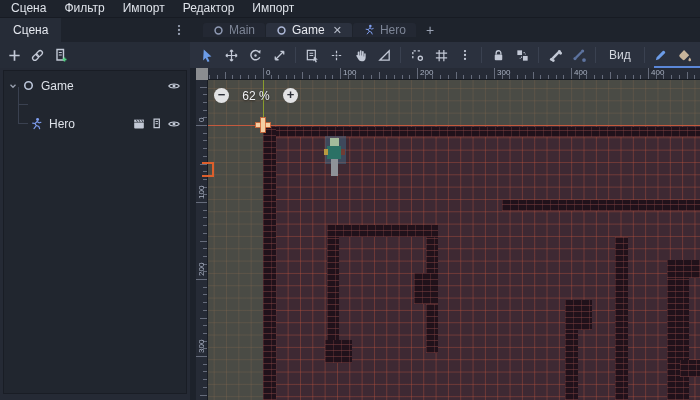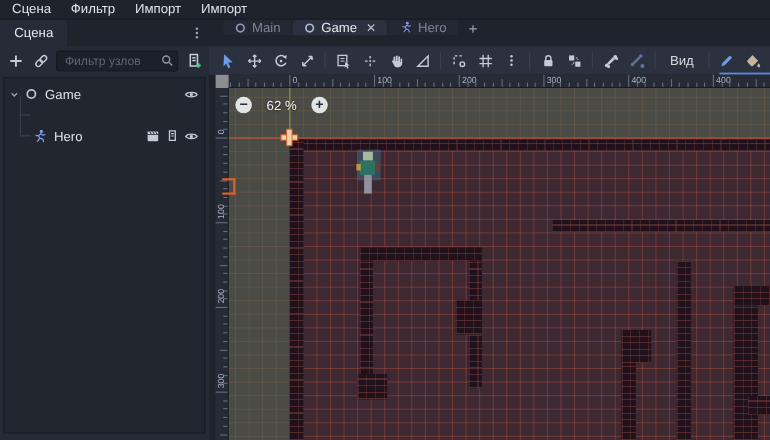--- a/index.html
+++ b/index.html
@@ -29,21 +29,21 @@
   .tree-row { position:absolute; left:0; right:0; height:19px; display:flex; align-items:center; }
   .row-hl { position:absolute; left:22px; right:24px; top:0; height:19px; background:#3d4354; border-radius:1px; }
   .tree-chevron { width:12px; margin-left:4px; color:#9aa1b0; z-index:1; }
   .node-ic { width:16px; height:16px; margin-right:5px; display:flex; align-items:center; justify-content:center; z-index:1; flex:0 0 auto;}
   .tree-label { font-size:12px; color:#dde1e8; z-index:1; }
   .row-btns { margin-left:auto; display:flex; align-items:center; gap:4px; padding-right:5px; z-index:1; color:#c3c9d6; }
   .guide { position:absolute; background:#3a4150; }
 
   
   .main { position:absolute; left:190px; top:18px; width:510px; height:382px; background:#1d222b; }
-  .scene-tabs { position:absolute; left:0; top:0; right:0; height:24px; background:#1e232c; display:flex; align-items:flex-start; padding-left:13px; }
+  .scene-tabs { position:absolute; left:0; top:0; right:0; height:24px; background:#1e232c; display:flex; align-items:center; padding-left:13px; }
   .stab { display:flex; align-items:center; gap:5px; padding:0 10px; font-size:12px; color:#7d8596; background:#232833; margin-right:1px; border-radius:3px 3px 0 0; }
   .stab.active { background:#2b313e; color:#e8eaf0; }
   .stab .close { font-size:11px; color:#b9bfcc; margin-left:3px; }
   .stab-add { display:flex; align-items:center; padding:0 9px; color:#9aa2b4; font-size:14px; }
   .tbar { position:absolute; left:0; top:24px; right:0; height:26px; background:#2b313e; display:flex; align-items:center; gap:2px; padding-left:6px; }
   .tool { width:22px; height:22px; display:flex; align-items:center; justify-content:center; color:#c3c9d6; border-radius:2px; flex:0 0 auto;}
   .tool.active { color:#6c9ce8; }
   .tool.dim { color:#5d739f; }
   .sep { width:1px; height:16px; background:#3a4150; margin:0 3px; flex:0 0 auto;}
   .view-btn { font-size:12px; color:#d4d8e0; padding:0 8px; }
@@ -83,20 +83,21 @@
   .orange-marker { position:absolute; left:6px; top:94px; width:12px; height:15px;
     border:2px solid #dd5f2c; border-left:none; }
 </style>
 </head>
 <body>
 
 <div class="menu-bar">
   <span class="menu-item">Сцена</span>
   <span class="menu-item">Фильтр</span>
   <span class="menu-item">Импорт</span>
+  <span class="menu-item">Редактор</span>
   <span class="menu-item">Импорт</span>
 </div>
 
 <div class="dock">
   <div class="dock-tabs">
     <div class="dock-tab active">Сцена</div>
     <div class="dock-menu-btn">
       <svg class="ic" width="14" height="14" viewBox="0 0 16 16">
           <circle cx="8" cy="3.5" r="1.3" fill="currentColor"></circle>
           <circle cx="8" cy="8" r="1.3" fill="currentColor"></circle>
@@ -110,29 +111,20 @@
           <path d="M8 2.5v11M2.5 8h11" stroke="currentColor" stroke-width="1.8" fill="none"></path>
         </svg>
     </span>
     <span class="tool-ic">
       <svg class="ic" width="15" height="15" viewBox="0 0 16 16">
           <g transform="rotate(-45 8 8)" fill="none" stroke="currentColor" stroke-width="1.4">
             <rect x="1.6" y="5.6" width="7" height="4.8" rx="2.4"></rect>
             <rect x="7.4" y="5.6" width="7" height="4.8" rx="2.4"></rect>
           </g>
         </svg>
-    </span>
-    <span class="filter-wrap">
-      <input placeholder="Фильтр узлов" style="">
-      <span class="filter-search">
-        <svg class="ic" width="14" height="14" viewBox="0 0 16 16" fill="none" stroke="currentColor" stroke-width="1.5">
-            <circle cx="7" cy="7" r="3.6"></circle>
-            <path d="M9.8 9.8 13.2 13.2"></path>
-          </svg>
-      </span>
     </span>
     <span class="tool-ic">
       <svg class="ic" width="16" height="16" viewBox="0 0 16 16">
           <path d="M5 2.5h6.5v10.5H5z" fill="none" stroke="currentColor" stroke-width="1.4"></path>
           <path d="M6.8 5.5h3M6.8 8h3" stroke="currentColor" stroke-width="1.2"></path>
           <path d="M12.5 10.5v4M10.5 12.5h4" stroke="#4fcf7f" stroke-width="1.6"></path>
         </svg>
     </span>
   </div>
 

